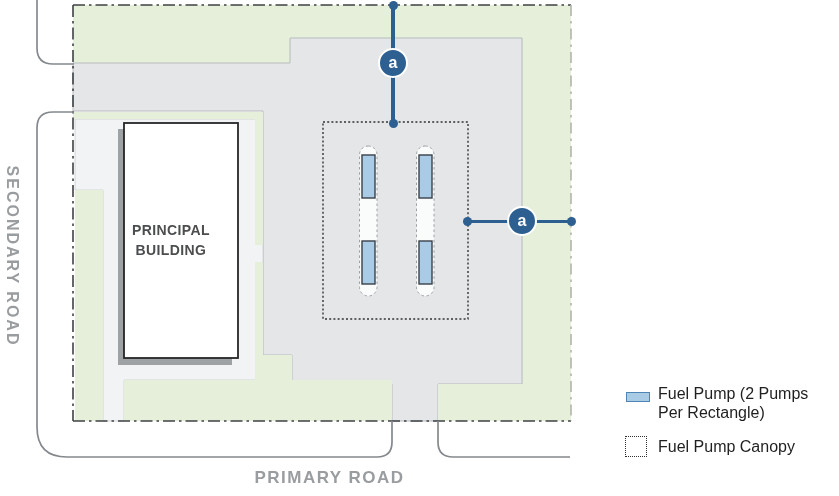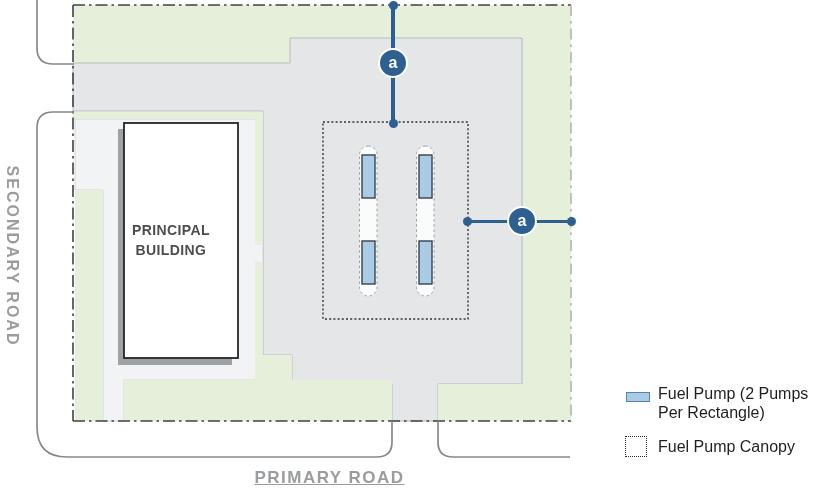--- a/index.html
+++ b/index.html
@@ -16,21 +16,21 @@
     color:#4b4d4f;white-space:pre-line;
   }
   .road-label{
     color:#9a9da0;font-weight:bold;text-align:center;white-space:nowrap;
   }
   .road-label.sec{
     left:-84px;top:246px;width:190px;height:20px;
     font-size:16px;letter-spacing:2px;transform:rotate(90deg);
   }
   .road-label.prim{
-    left:227px;top:468px;width:205px;font-size:17px;letter-spacing:1.5px;text-decoration:underline;
+    left:227px;top:468px;width:205px;font-size:17px;letter-spacing:1.5px;
   }
   .mline{background:#2d5f90;position:absolute;}
   .mdot{position:absolute;width:9px;height:9px;border-radius:50%;background:#2d5f90;}
   .mcircle{
     position:absolute;width:26px;height:26px;border-radius:50%;
     background:#2d5f90;border:2px solid #ffffff;
     display:flex;align-items:center;justify-content:center;
     color:#fff;font-weight:bold;font-size:16px;line-height:1;
   }
   .legend-swatch-pump{

